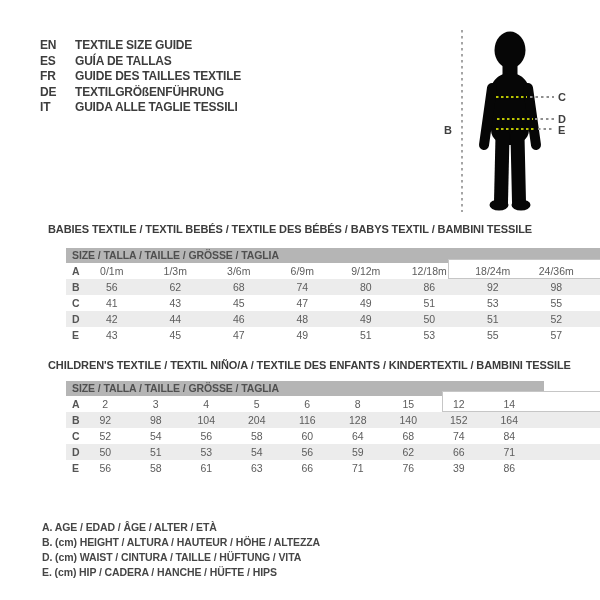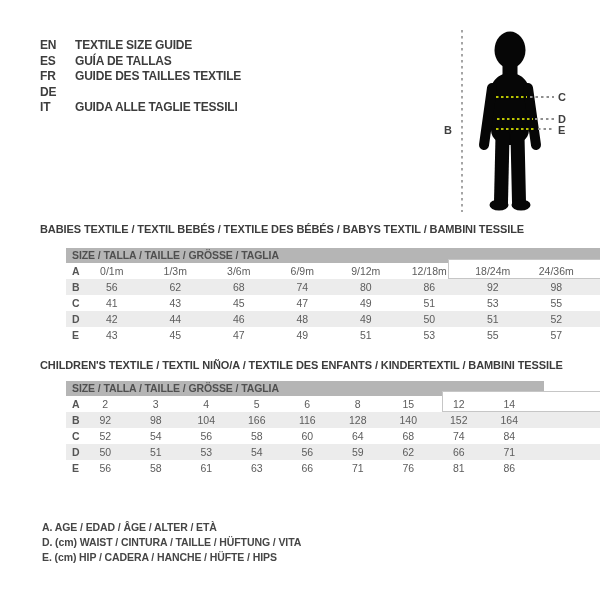--- a/index.html
+++ b/index.html
@@ -11,21 +11,21 @@
   
   .lang-block{position:absolute;left:40px;top:38px;}
   .lang-row{display:flex;height:15.5px;line-height:15.5px;font-size:12px;font-weight:700;
     color:#3d3d3d;letter-spacing:-0.2px;}
   .lang-code{width:35px;flex:0 0 35px;}
   
   .figure{position:absolute;left:430px;top:8px;width:160px;height:210px;}
   .figure svg{display:block;}
   .meas-label{font-size:11px;font-weight:600;fill:#3f3f3f;}
   
-  .sec-title{position:absolute;left:40px;font-size:11px;font-weight:700;color:#3c3c3c;
+  .sec-title{position:absolute;left:48px;font-size:11px;font-weight:700;color:#3c3c3c;
     letter-spacing:-0.1px;white-space:nowrap;}
   
   .tbl{position:absolute;left:46px;width:546px;margin-left:20px;}
   .tbl-bar{height:15px;line-height:15px;background:#b5b5b5;color:#4f4f4f;
     font-size:10.5px;font-weight:700;padding-left:6px;box-sizing:border-box;
     letter-spacing:-0.1px;}
   .tbl.children .tbl-bar{width:478px;}
   .tbl-body{position:relative;z-index:2;}
   .trow{display:flex;height:16px;line-height:16px;font-size:10.5px;color:#5c5c5c;}
   .trow.striped{background:#ececec;}
@@ -53,20 +53,21 @@
   <div class="lang-row">
     <span class="lang-code">ES</span>
     <span class="lang-label">GUÍA DE TALLAS</span>
   </div>
   <div class="lang-row">
     <span class="lang-code">FR</span>
     <span class="lang-label">GUIDE DES TAILLES TEXTILE</span>
   </div>
   <div class="lang-row">
     <span class="lang-code">DE</span>
+    <span class="lang-label">TEXTILGRÖßENFÜHRUNG</span>
   </div>
   <div class="lang-row">
     <span class="lang-code">IT</span>
     <span class="lang-label">GUIDA ALLE TAGLIE TESSILI</span>
   </div>
 </div>
 
 <div class="figure">
   <svg width="160" height="210" viewBox="0 0 160 210">
 
@@ -183,21 +184,21 @@
         <span class="cell">8</span>
         <span class="cell">15</span>
         <span class="cell">12</span>
         <span class="cell">14</span>
       </div>
       <div class="trow striped">
         <span class="rlabel">B</span>
         <span class="cell">92</span>
         <span class="cell">98</span>
         <span class="cell">104</span>
-        <span class="cell">166</span>
+        <span class="cell">204</span>
         <span class="cell">116</span>
         <span class="cell">128</span>
         <span class="cell">140</span>
         <span class="cell">152</span>
         <span class="cell">164</span>
       </div>
       <div class="trow">
         <span class="rlabel">C</span>
         <span class="cell">52</span>
         <span class="cell">54</span>
@@ -223,23 +224,24 @@
       </div>
       <div class="trow">
         <span class="rlabel">E</span>
         <span class="cell">56</span>
         <span class="cell">58</span>
         <span class="cell">61</span>
         <span class="cell">63</span>
         <span class="cell">66</span>
         <span class="cell">71</span>
         <span class="cell">76</span>
-        <span class="cell">81</span>
+        <span class="cell">39</span>
         <span class="cell">86</span>
       </div>
     </div>
 </div>
 
 <div class="legend">
   <div class="legend-line">A. AGE / EDAD / ÂGE / ALTER / ETÀ</div>
+  <div class="legend-line">B. (cm) HEIGHT / ALTURA / HAUTEUR / HÖHE / ALTEZZA</div>
   <div class="legend-line">D. (cm) WAIST / CINTURA / TAILLE / HÜFTUNG / VITA</div>
   <div class="legend-line">E. (cm) HIP / CADERA / HANCHE / HÜFTE / HIPS</div>
 </div>
 
 </body></html>

